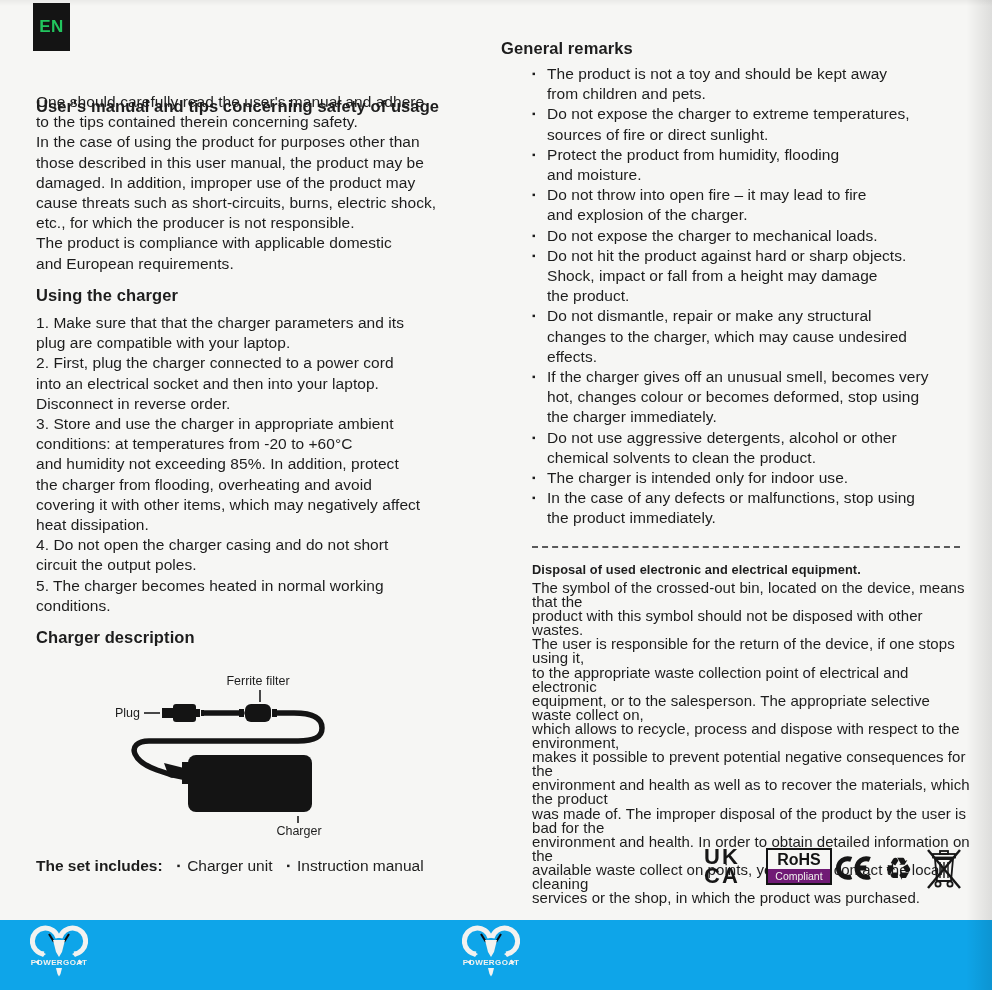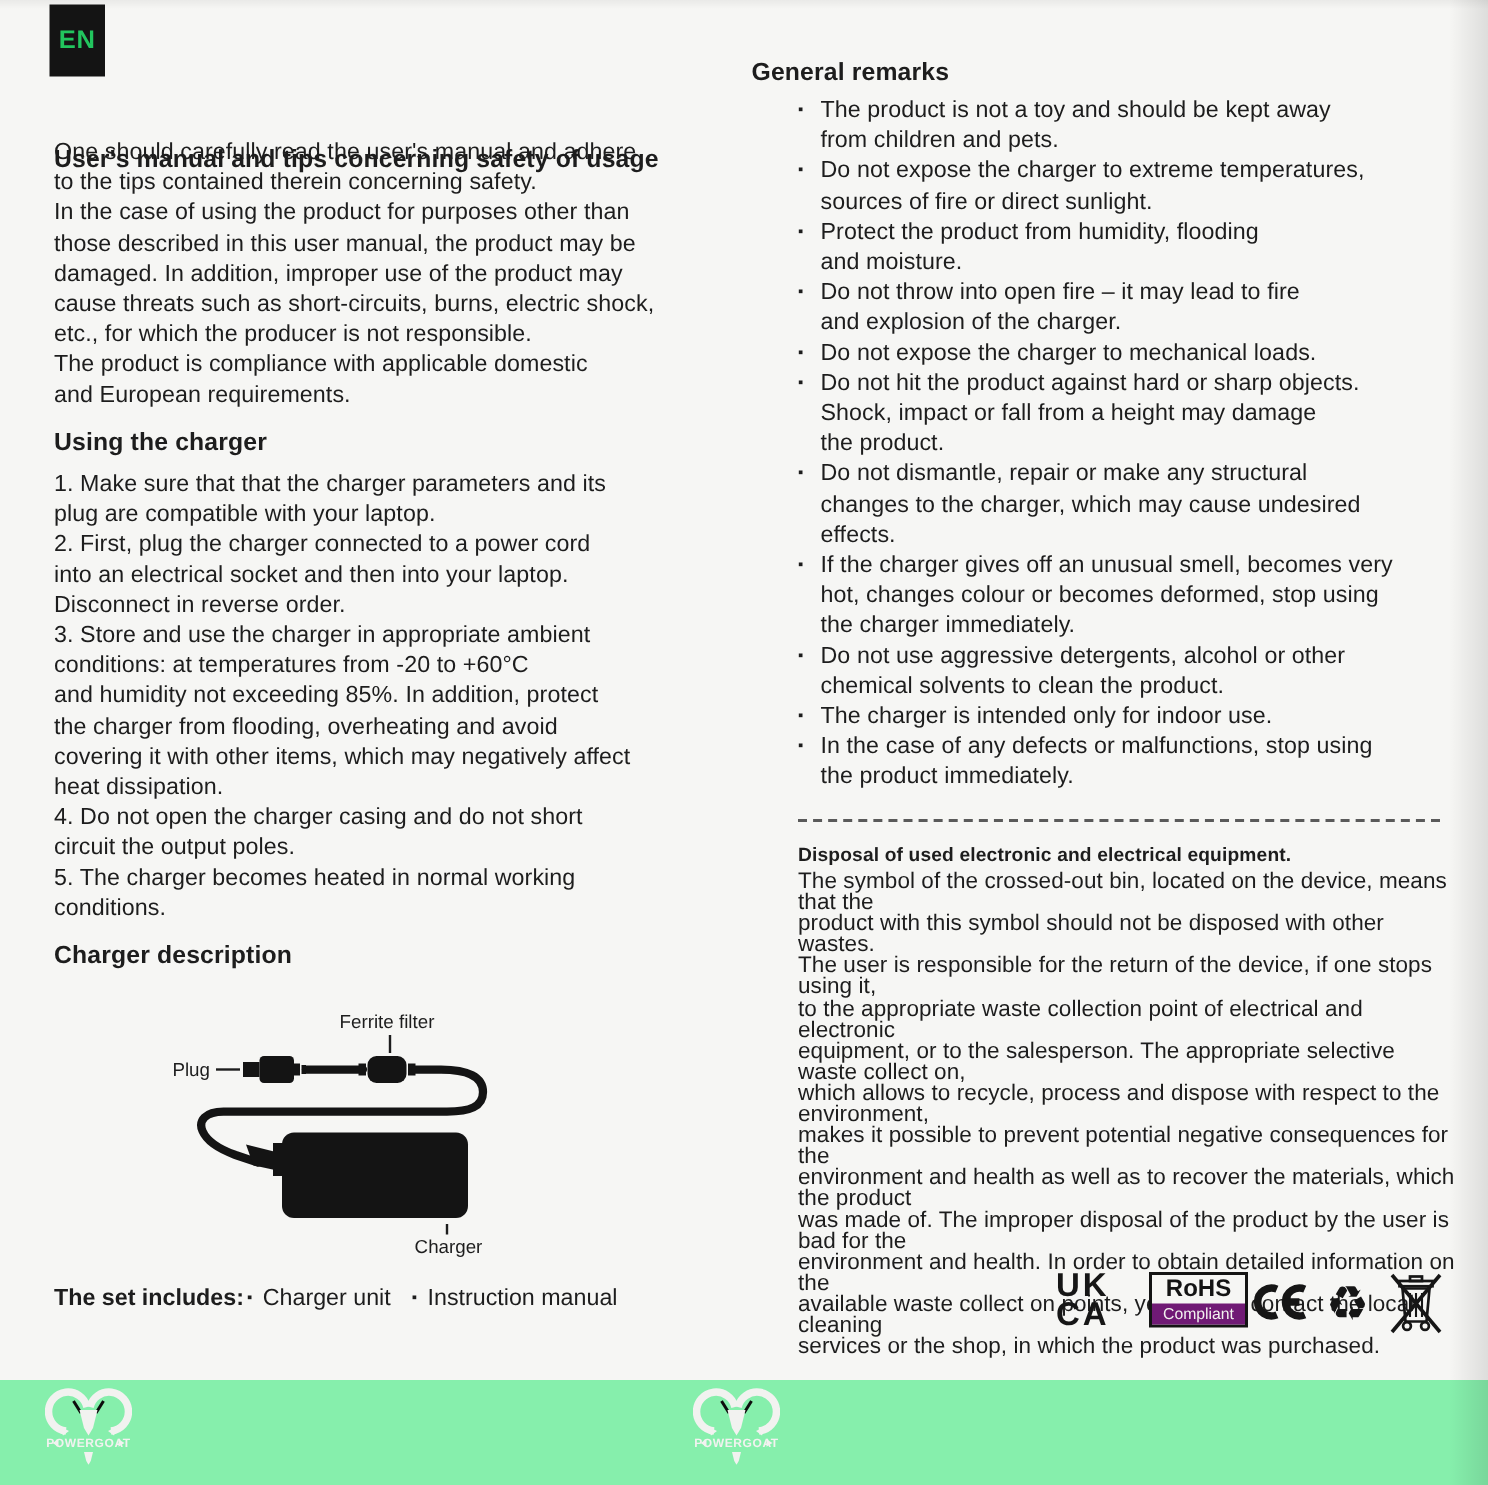--- a/index.html
+++ b/index.html
@@ -21,21 +21,21 @@
   
   .txt{font-size:15.5px;line-height:20.2px;white-space:pre-line;letter-spacing:.05px;}
   
   .left-title{left:36px;top:61px;width:472px;margin-top:36px;}
   .left-intro{left:36px;top:92px;width:480px;}
   .using-heading{left:36px;top:286px;}
   .using-steps{left:36px;top:313px;width:480px;}
   .desc-heading{left:36px;top:628px;}
   .diagram{left:36px;top:660px;}
   .set-line{left:36px;top:857px;display:flex;align-items:baseline;font-size:15.5px;}
-  .set-label{font-weight:bold;margin-right:2px;}
+  .set-label{font-weight:bold;margin-right:14px;}
   .set-item{display:flex;align-items:baseline;margin-right:14px;}
   .sq-marker{font-size:10px;margin-right:7px;position:relative;top:-2px;}
   
   .right-heading{left:501px;top:39px;}
   .bullets{left:532px;top:64px;width:440px;list-style:none;margin:0;padding:0;}
   .bullets li{display:flex;}
   .bullets .sq{width:15px;flex:0 0 15px;font-size:10px;line-height:20.2px;}
   .bullets .btxt{font-size:15.5px;line-height:20.2px;white-space:pre-line;letter-spacing:.05px;}
   .divider{left:532px;top:546px;width:428px;border-top:2px dashed #5a5a5a;height:0;}
   .disposal-heading{left:532px;top:562px;font-size:12.8px;font-weight:bold;letter-spacing:.1px;text-align:center;}
@@ -43,21 +43,21 @@
   
   .marks{left:532px;top:845px;width:440px;height:52px;}
   .ukca{left:172px;top:2px;font-weight:bold;font-size:22px;line-height:19px;letter-spacing:2px;color:#161616;text-align:center;}
   .rohs{left:222px;top:3px;width:62px;border:2.5px solid #141414;text-align:center;background:#f6f6f4;margin-left:12px;}
   .rohs-top{font-weight:bold;font-size:16px;line-height:19px;color:#141414;}
   .rohs-bottom{background:#701a75;color:#f2f2ef;font-size:10.5px;line-height:14px;padding:0 1px;}
   .ce-wrap{left:300px;top:7px;}
   .recycle{left:352px;top:0px;font-family:"DejaVu Sans",sans-serif;font-size:32px;color:#161616;line-height:48px;}
   .bin-wrap{left:394px;top:3px;}
   
-  .footer-bar{left:0;top:920px;width:992px;height:70px;background:#86efac;}
+  .footer-bar{left:0;top:920px;width:992px;height:70px;background:#0ea5e9;}
   .goat{position:absolute;top:4px;}
   .goat-1{left:30px;}
   .goat-2{left:462px;}
   
   .scan-right{right:0;top:0;width:26px;height:990px;background:linear-gradient(to right,rgba(0,0,0,0),rgba(0,0,0,0.10));pointer-events:none;}
   .scan-top{left:0;top:0;width:992px;height:6px;background:linear-gradient(to bottom,rgba(0,0,0,0.05),rgba(0,0,0,0));pointer-events:none;}
   svg text{font-family:"Liberation Sans","DejaVu Sans",sans-serif;}
 </style>
 </head>
 <body>

